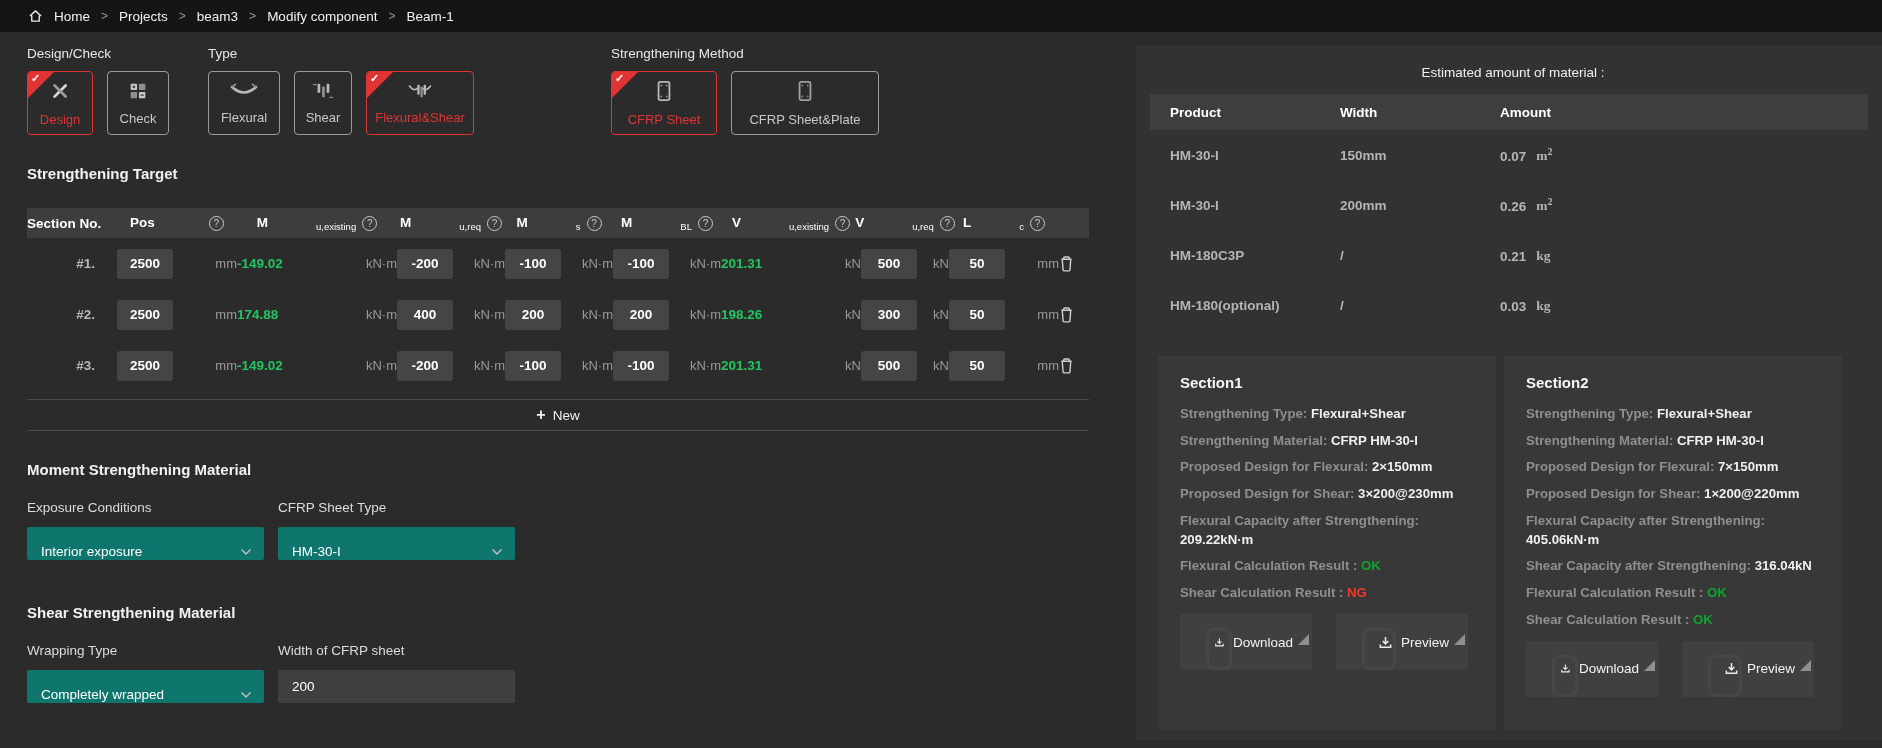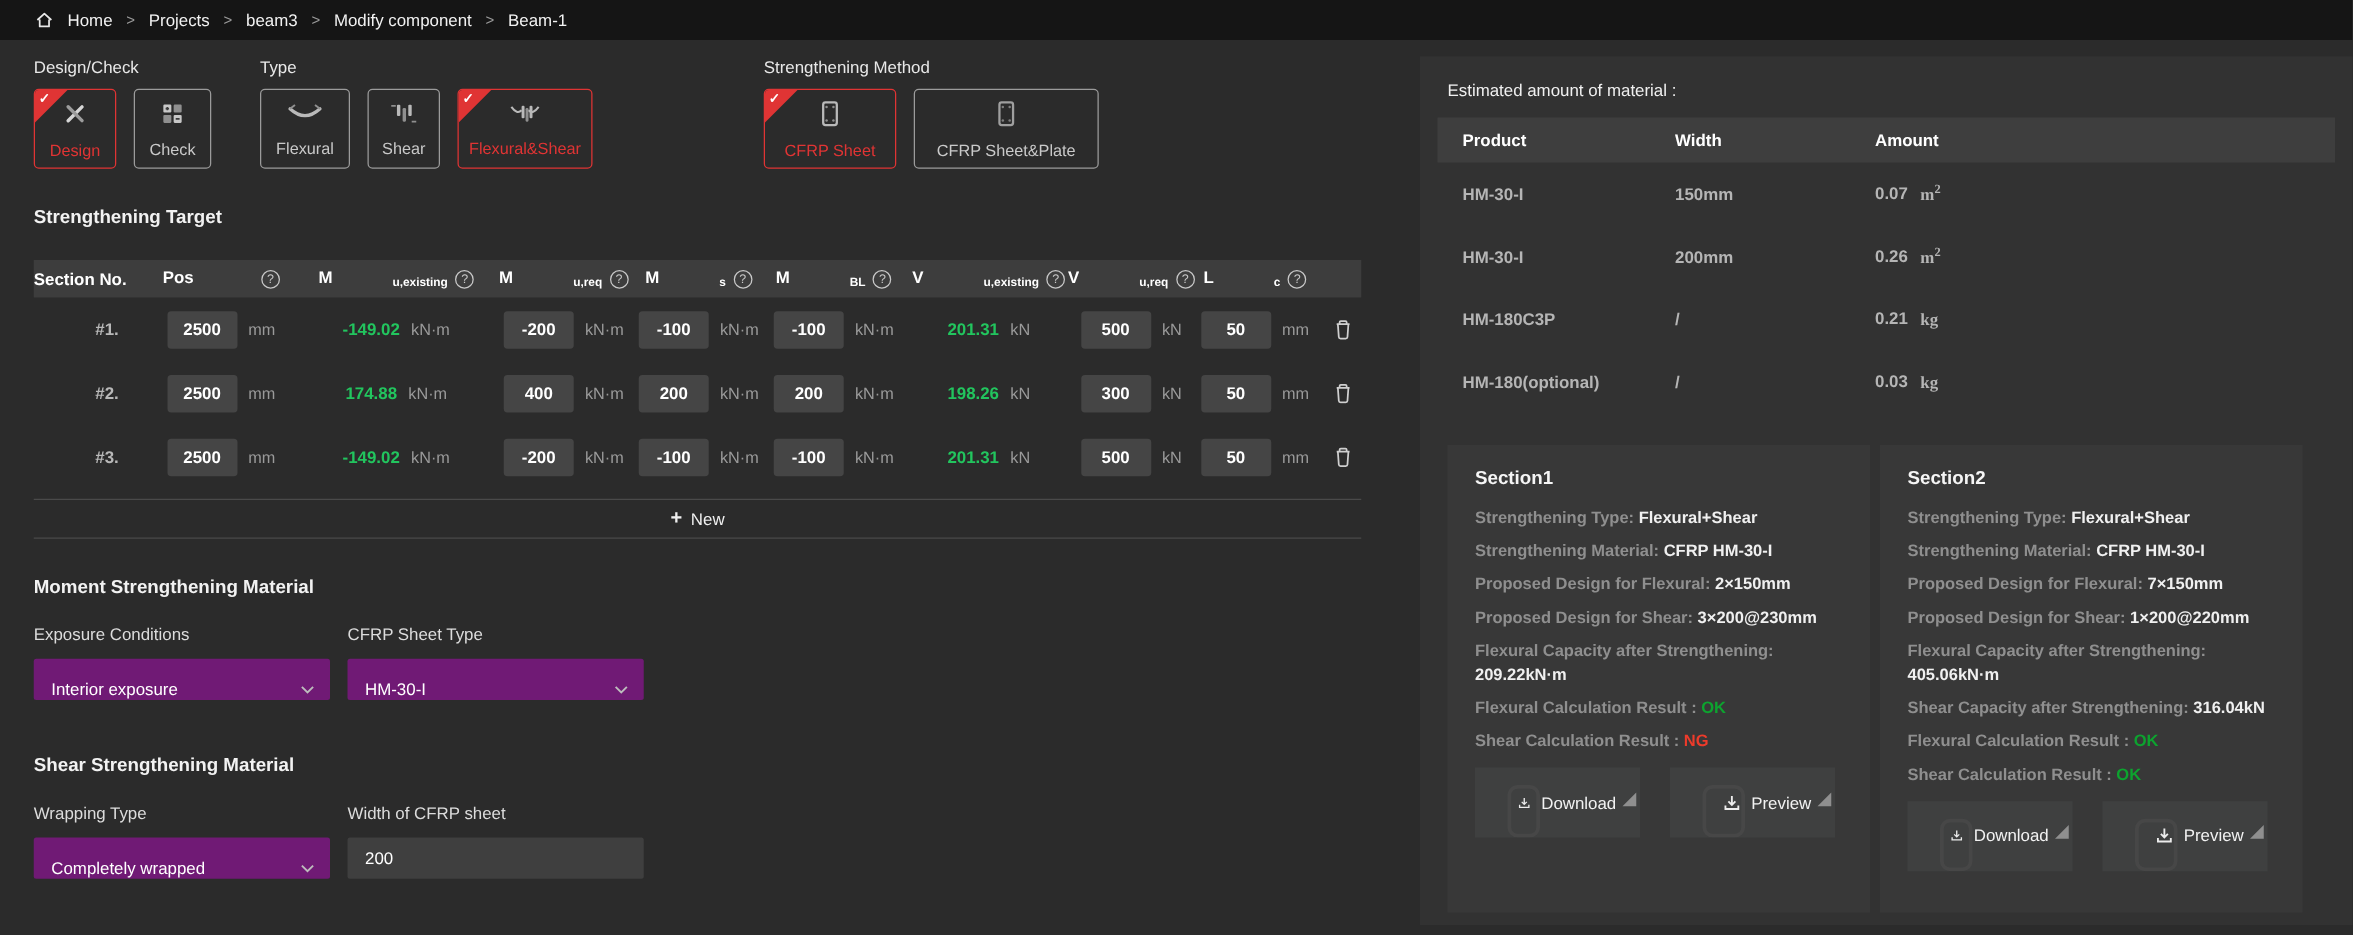--- a/index.html
+++ b/index.html
@@ -37,56 +37,56 @@
   .h2.target { margin-top:30px; }
 
   
   .ttable { width:1062px; margin-top:26px; }
   .tgrid { display:grid;
            grid-template-columns:90px 120px 160px 108px 108px 108px 140px 88px 110px 30px; }
   .thead { background:#3d3d3d; height:30px; align-items:center; }
   .th { display:flex; justify-content:center; align-items:center; gap:6px;
         color:#fff; font-size:13.5px; font-weight:700; white-space:nowrap; }
   .th.first { justify-content:flex-start; }
-  .th sub { font-size:9.5px; font-weight:700; vertical-align:-3px;padding-left:48px; }
+  .th sub { font-size:9.5px; font-weight:400; vertical-align:-3px;padding-left:48px; }
   .help { width:15px; height:15px; border:1px solid #c9c9c9; border-radius:50%;
           color:#c9c9c9; font-size:10px; font-weight:400; display:inline-flex;
           align-items:center; justify-content:center; cursor:pointer; flex:none; }
   .trow { height:51px; align-items:center; }
-  .cell { display:flex; align-items:center; justify-content:center; gap:9px; }
+  .cell { display:flex; align-items:center; justify-content:space-between; gap:9px; }
   .rowno { display:flex; justify-content:flex-end; padding-right:22px;
            color:#b8b8b8; font-size:13.5px; font-weight:600; }
   .tin { width:56px; height:30px; background:#454545; border:none; border-radius:3px;
          color:#fff; text-align:center; font-size:13.5px; font-weight:600;
          font-family:inherit; }
   .runit { color:#9a9a9a; font-size:13px; }
   .rval { color:#22c55e; font-size:13.5px; font-weight:600; }
   .trash { display:flex; cursor:pointer; }
   .newrow { width:1062px; height:32px; margin-top:8px; border-top:1px solid #4a4a4a;
             border-bottom:1px solid #4a4a4a; display:flex; align-items:center;
             justify-content:center; gap:7px; color:#f0f0f0; font-size:13.5px;
             cursor:pointer; }
   .plus { font-size:16px; font-weight:700; }
 
   
   .h2.moment { margin-top:30px; } .h2.shear { margin-top:44px; }
   .ctrlrow { display:flex; margin-top:22px; }
   .ctrl { width:251px; }
   .clab { font-size:13.5px; color:#dcdcdc; margin-bottom:12px; }
-  .dd { width:237px; height:33px; background:#701a75; border-radius:2px;
+  .dd { width:237px; height:33px; background:#0f766e; border-radius:2px;
         display:flex; align-items:center; padding:16px 12px 0 14px; cursor:pointer; }
   .ddval { color:#fff; font-size:13.5px; flex:1; }
   .ddic { display:flex; }
   .winput { width:237px; height:33px; background:#3f3f3f; border:none; border-radius:2px;
             color:#fff; font-size:13.5px; padding-left:14px; font-family:inherit; }
 
   
   .rpanel { position:absolute; left:1136px; top:45px; width:746px; height:695px;
             background:#323232; padding:14px 14px 0 14px; }
-  .ptitle { color:#f0f0f0; font-size:13.5px; margin:6px 0 14px 8px; }
+  .ptitle { color:#f0f0f0; font-size:13.5px; margin:6px 0 14px 8px;text-align:center; }
   .mgrid { display:grid; grid-template-columns:170px 160px 1fr; padding-left:20px;
            align-items:center; }
   .mhead { background:#3e3e3e; height:36px; color:#fff; font-weight:700; font-size:13.5px; }
   .mrow { height:50px; color:#b5b5b5; font-size:13.5px; font-weight:600; }
   .amt-unit { margin-left:10px;font-family:Liberation Serif, serif; }
   .amt-unit sup { font-size:10px; }
 
   
   .cards { display:flex; gap:8px; margin-top:26px; padding:0 26px 0 8px; }
   .card { flex:1; background:#383838; height:374px; padding:18px 22px; }

